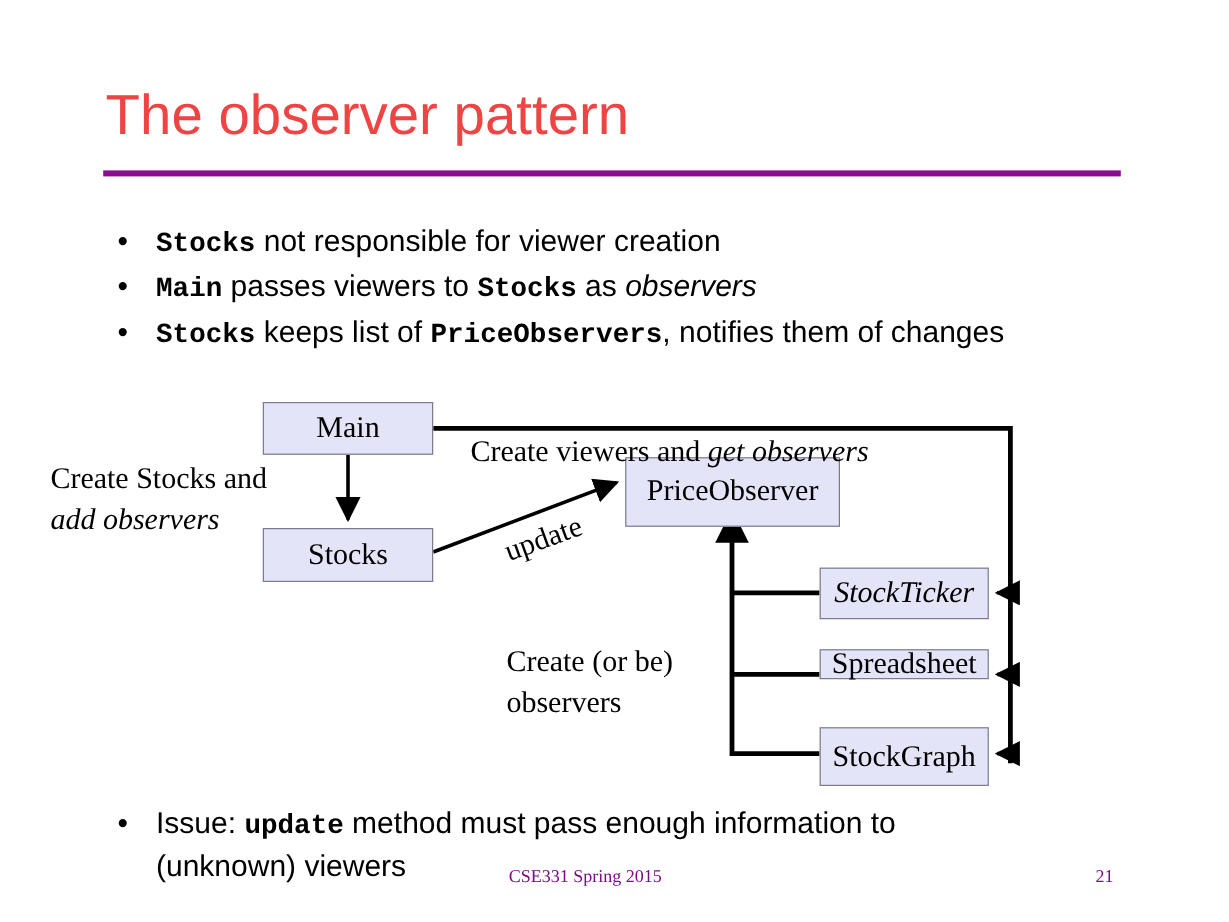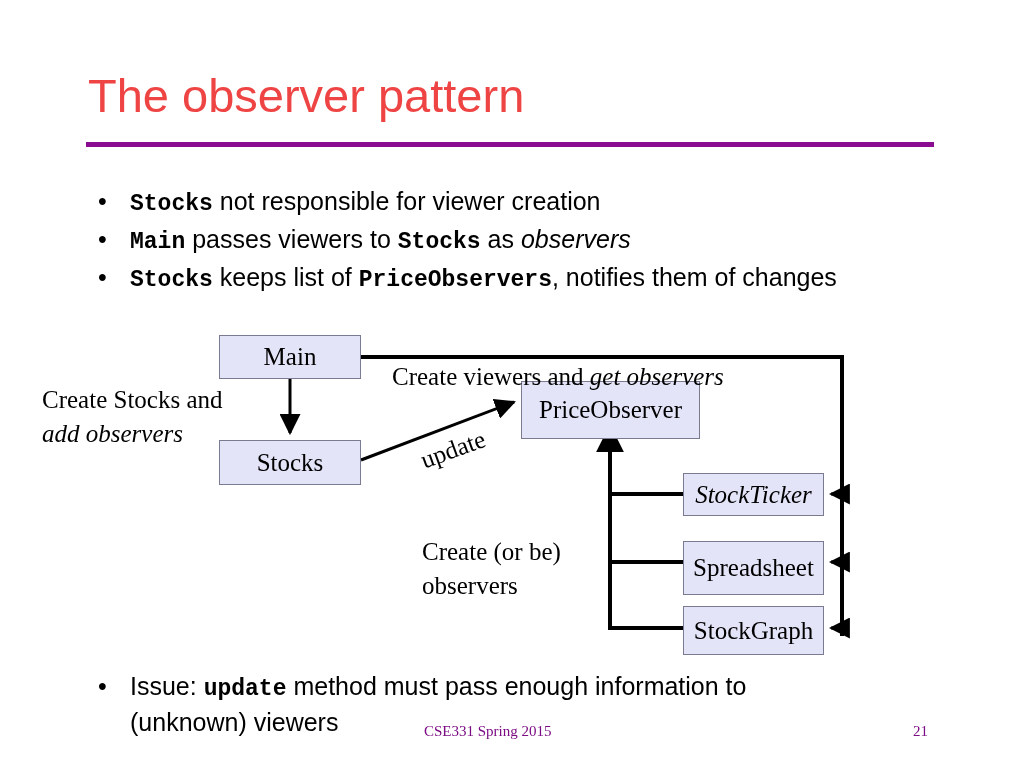--- a/index.html
+++ b/index.html
@@ -154,21 +154,21 @@
       <path d="M 683 628 L 610 628 L 610 432" stroke="#000000" stroke-width="4" fill="none"></path>
       <line x1="610" y1="434" x2="610" y2="427" stroke="#000000" stroke-width="4" marker-end="url(#ah)"></line>
       <line x1="683" y1="494" x2="610" y2="494" stroke="#000000" stroke-width="4"></line>
       <line x1="683" y1="562" x2="610" y2="562" stroke="#000000" stroke-width="4"></line>
     </svg>
 
     <div class="dbox" style="left:219px;top:335px;width:142px;height:44px;">Main</div>
     <div class="dbox" style="left:219px;top:440px;width:142px;height:45px;">Stocks</div>
     <div class="dbox" style="left:521px;top:381px;width:179px;height:58px;">PriceObserver</div>
     <div class="dbox" style="left:683px;top:473px;width:141px;height:43px;font-style:italic;">StockTicker</div>
-    <div class="dbox" style="left:683px;top:541px;width:141px;height:54px;">Spreadsheet</div>
+    <div class="dbox" style="left:683px;top:541px;width:141px;height:25px;">Spreadsheet</div>
     <div class="dbox" style="left:683px;top:606px;width:141px;height:49px;">StockGraph</div>
 
     <div class="dlabel" id="label-create-viewers" style="left:392px;top:326px;margin-top:37px;">
       <span>Create viewers and </span><span class="ital">get observers</span>
     </div>
 
     <div class="dlabel two-line" id="label-create-stocks" style="left:42px;top:383px;width:215px;">
       <div>Create Stocks and</div>
       <div class="ital">add observers</div>
     </div>

